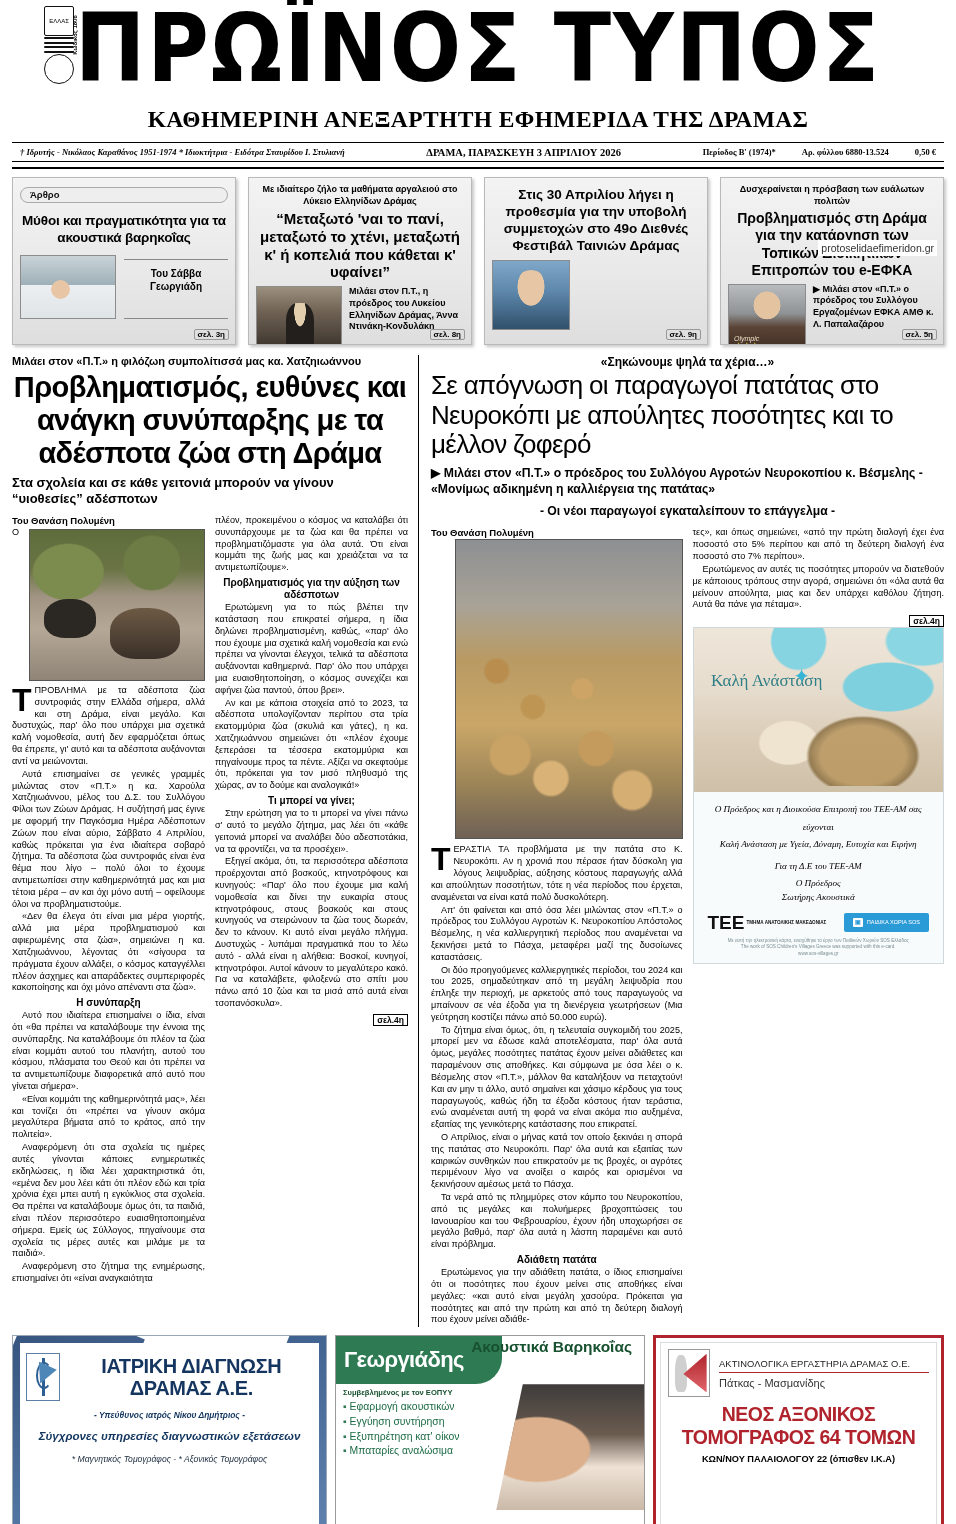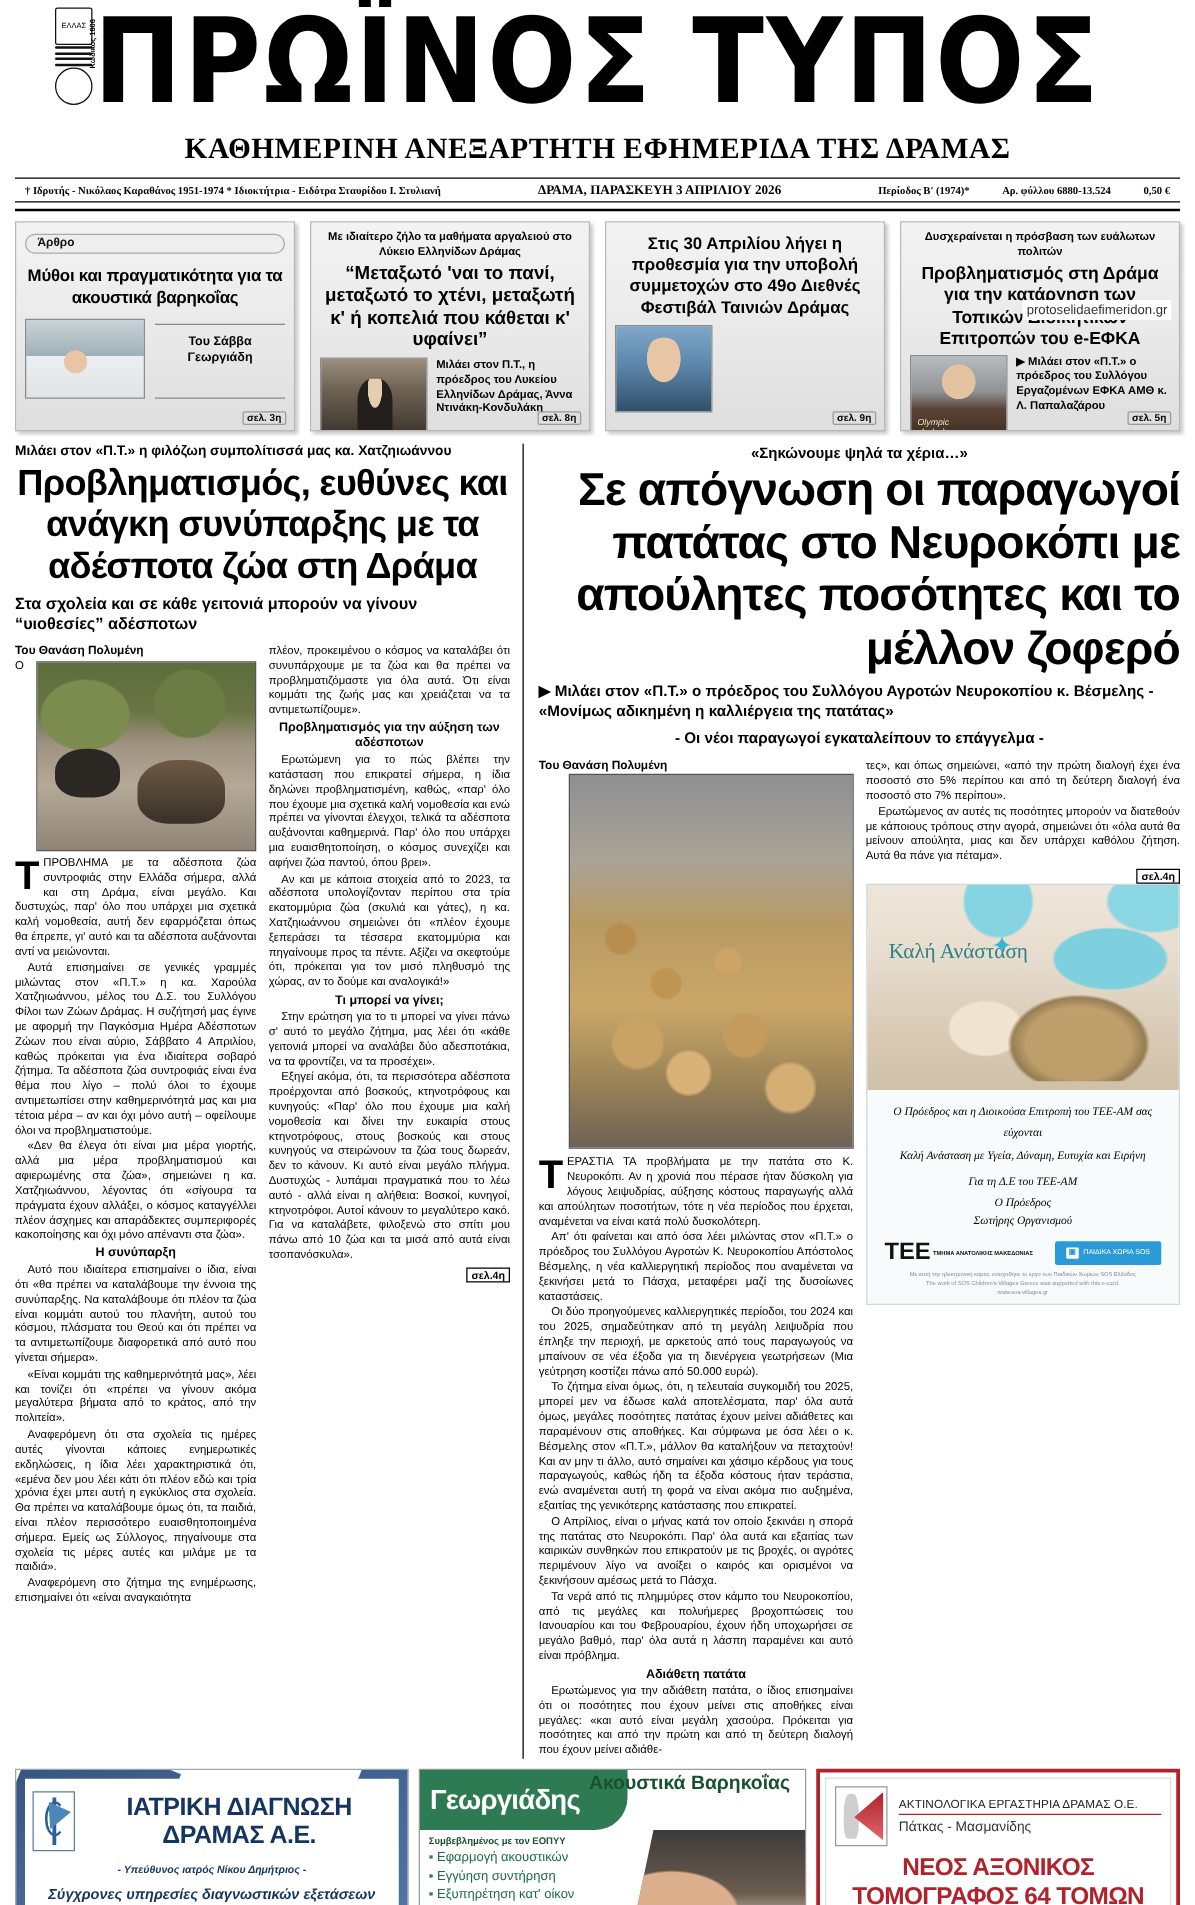--- a/index.html
+++ b/index.html
@@ -55,21 +55,21 @@
     margin-top: 10px;
   }
   .mast-info {
     margin: 9px 12px 0 12px;
     border-top: 1.4px solid #000; border-bottom: 1.4px solid #000;
     height: 20px; display:flex; align-items:center;
     font-family: "Liberation Serif", serif;
     font-size: 8.5px; font-weight:bold;
     padding: 0 8px;
   }
-  .mi-left { flex: 0 0 auto; }
+  .mi-left { flex: 0 0 auto; font-style: italic; }
   .mi-date { flex: 1 1 auto; text-align:center; font-size: 10.5px; }
   .mi-period { flex:0 0 auto; padding-right: 26px; }
   .mi-issue { flex:0 0 auto; padding-right: 26px; }
   .mi-price { flex:0 0 auto; }
   .mast-rule { margin: 5px 12px 0 12px; border-top: 2px solid #000; }
 
   
   .teasers { display:flex; gap: 12px; padding: 8px 12px 0 12px; }
   .teaser {
     flex: 1 1 0; min-width:0; position:relative;
@@ -140,21 +140,21 @@
 
   .lead-kicker { font-size: 11px; font-weight:bold; line-height:1.2; }
   .lead-head {
     text-align:center; font-weight:bold; font-size: 29px; line-height: 1.14;
     letter-spacing:-.6px; margin-top: 3px;
   }
   .lead-sub { font-size: 13px; font-weight:bold; line-height:1.22; margin-top: 5px; }
 
   .r-kicker { text-align:center; font-size: 12px; font-weight:bold; }
   .r-head {
-    text-align:right; font-weight:bold; font-size: 37px; line-height: 1.14;
+    text-align:left; font-weight:normal; font-size: 26px; line-height: 1.14;
     letter-spacing:-.7px; margin-top: 2px;
   }
   .r-sub { font-size: 12.2px; font-weight:bold; line-height:1.3; margin-top: 6px; }
   .r-sub .ctr { text-align:center; display:block; }
 
   
   .cols2 { display:flex; gap: 10px; margin-top: 8px; }
   .acol { flex:1 1 0; min-width:0; }
   .byline { font-size: 9.5px; font-weight:bold; margin-bottom: 1px; }
   .ptxt {
@@ -426,21 +426,21 @@
           <div class="ae-img">
             <div class="ae-nest"></div>
             <div class="ae-title">Καλή Ανάσταση</div>
             <div class="ae-swoosh">✦</div>
           </div>
           <div class="ae-body">
             <div class="ae-l1">Ο Πρόεδρος και η Διοικούσα Επιτροπή του ΤΕΕ-ΑΜ σας εύχονται</div>
             <div class="ae-l1">Καλή Ανάσταση με Υγεία, Δύναμη, Ευτυχία και Ειρήνη</div>
             <div class="ae-l3">Για τη Δ.Ε του ΤΕΕ-ΑΜ</div>
             <div class="ae-l3">Ο Πρόεδρος</div>
-            <div class="ae-l2">Σωτήρης Οργανισμού</div>
+            <div class="ae-l2">Σωτήρης Ακουστικά</div>
           </div>
           <div class="ae-foot">
             <div class="tee-logo">
               <span>ΤΕΕ</span>
               <span class="tee-sm">ΤΜΗΜΑ ΑΝΑΤΟΛΙΚΗΣ ΜΑΚΕΔΟΝΙΑΣ</span>
             </div>
             <div class="sos-btn">
               <span class="sos-ic">▣</span>
               <span>ΠΑΙΔΙΚΑ ΧΩΡΙΑ SOS</span>
             </div>

